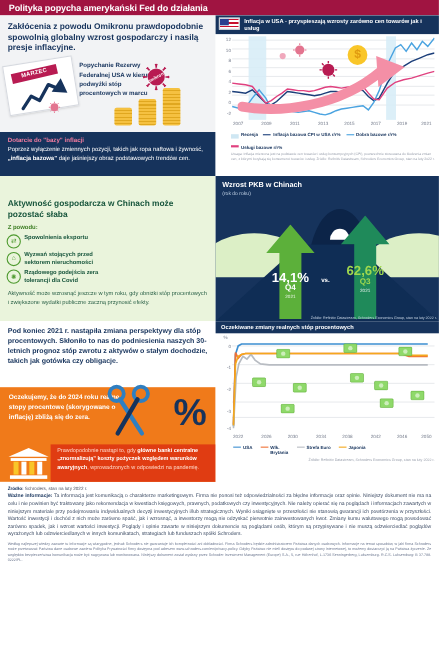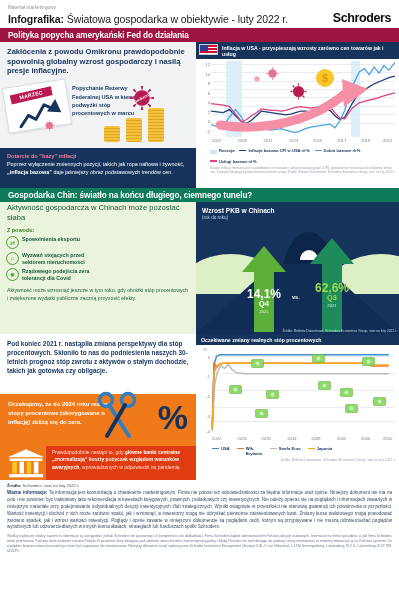--- a/index.html
+++ b/index.html
@@ -82,21 +82,21 @@
   .bigarrow { position:absolute; left:18px; top:18px; }
   .legend { display:flex; gap:5px; padding:1px 3px 0 14px; flex-wrap:wrap; align-items:flex-start; }
   .lg { display:flex; align-items:flex-start; gap:2px; font-size:4.1px; color:#16335c; font-weight:700; line-height:1.25; }
   .sw { width:7px; height:1.6px; margin-top:1.5px; flex:none; }
   .sw.box { height:4px; }
   .chart-note { font-size:3.1px; color:#9aa0ad; line-height:1.35; padding:2px 3px 0 14px; }
 
   
   .sec2 { position:relative; height:132px; }
   .s2-left { position:absolute; left:0; top:0; width:196px; height:132px; background:#eaf4dc; }
-  .s2-h { padding:1px 7px 0 7px; font-size:7.6px; font-weight:400; color:#17553c; line-height:1.3; }
+  .s2-h { padding:20px 7px 0 7px; font-size:7.6px; font-weight:700; color:#17553c; line-height:1.3; }
   .s2-sub { padding:4px 7px 0 7px; font-size:5.4px; font-weight:700; color:#3c7d23; }
   .reasons { padding:3px 6px 0 6px; display:flex; flex-wrap:wrap; gap:3px 2px; }
   .reason { display:flex; gap:3px; width:92px; align-items:flex-start; }
   .rcircle { width:13px; height:13px; border-radius:50%; border:1px solid #4e9a2f; flex:none;
              display:flex; align-items:center; justify-content:center; color:#4e9a2f; font-size:6px; }
   .rtext { font-size:5.3px; font-weight:700; color:#17553c; line-height:1.3; }
   .s2-foot { padding:5px 7px 0 7px; font-size:5.2px; color:#2a6047; line-height:1.5; }
 
   .s2-right { position:absolute; left:196px; top:0; width:203px; height:132px;
               background:#16335c; overflow:hidden; }
@@ -139,29 +139,20 @@
   .f-main { font-size:4.6px; color:#3b4a63; line-height:1.5; margin-top:2px; text-align:justify; }
   .f-main b { font-weight:700; color:#16335c; }
   .f-small { font-size:3.3px; color:#6b7near; color:#6c7party; }
   .f-small { font-size:3.35px; color:#6d7890; line-height:1.45; margin-top:3px; text-align:justify; }
 </style>
 </head>
 <body>
 
 <div class="page">
 
-  <div class="header">
-    <div class="kicker">Materiał marketingowy</div>
-    <div class="title-row">
-      <div class="main-title">
-        <b>Infografika:</b><span> Światowa gospodarka w obiektywie - luty 2022 r.</span>
-      </div>
-      <div class="brand">Schroders</div>
-    </div>
-  </div>
 
   <div class="sec-bar bar-crimson">Polityka popycha amerykański Fed do działania</div>
 
   <div class="sec1">
     <div class="s1-left">
       <div class="s1-head">Zakłócenia z powodu Omikronu prawdopodobnie spowolnią globalny wzrost gospodarczy i nasilą presje inflacyjne.</div>
 
       <div class="marzec-block">
         <div class="marzec-card">
           <div class="marzec-label">
@@ -328,21 +319,20 @@
           </span>
         <span class="lg">
             <span class="sw" style="background:#e0417f"></span>
             <span>Usługi bazowe r/r%</span>
           </span>
       </div>
       <div class="chart-note">Uwaga: Inflacja mierzona jest na podstawie cen towarów i usług konsumpcyjnych (CPI), powszechnie stosowana do śledzenia zmian cen, z którymi borykają się konsumenci towarów i usług. Źródło: Refinitiv Datastream, Schroders Economics Group, stan na luty 2022 r.</div>
     </div>
   </div>
 
-  <div class="sec-bar bar-green">Gospodarka Chin: światło na końcu długiego, ciemnego tunelu?</div>
 
   <div class="sec2">
     <div class="s2-left">
       <div class="s2-h">Aktywność gospodarcza
 w Chinach może pozostać słaba</div>
       <div class="s2-sub">Z powodu:</div>
       <div class="reasons">
         <div class="reason">
           <span class="rcircle">⇄</span>
           <span class="rtext">Spowolnienia eksportu</span>

